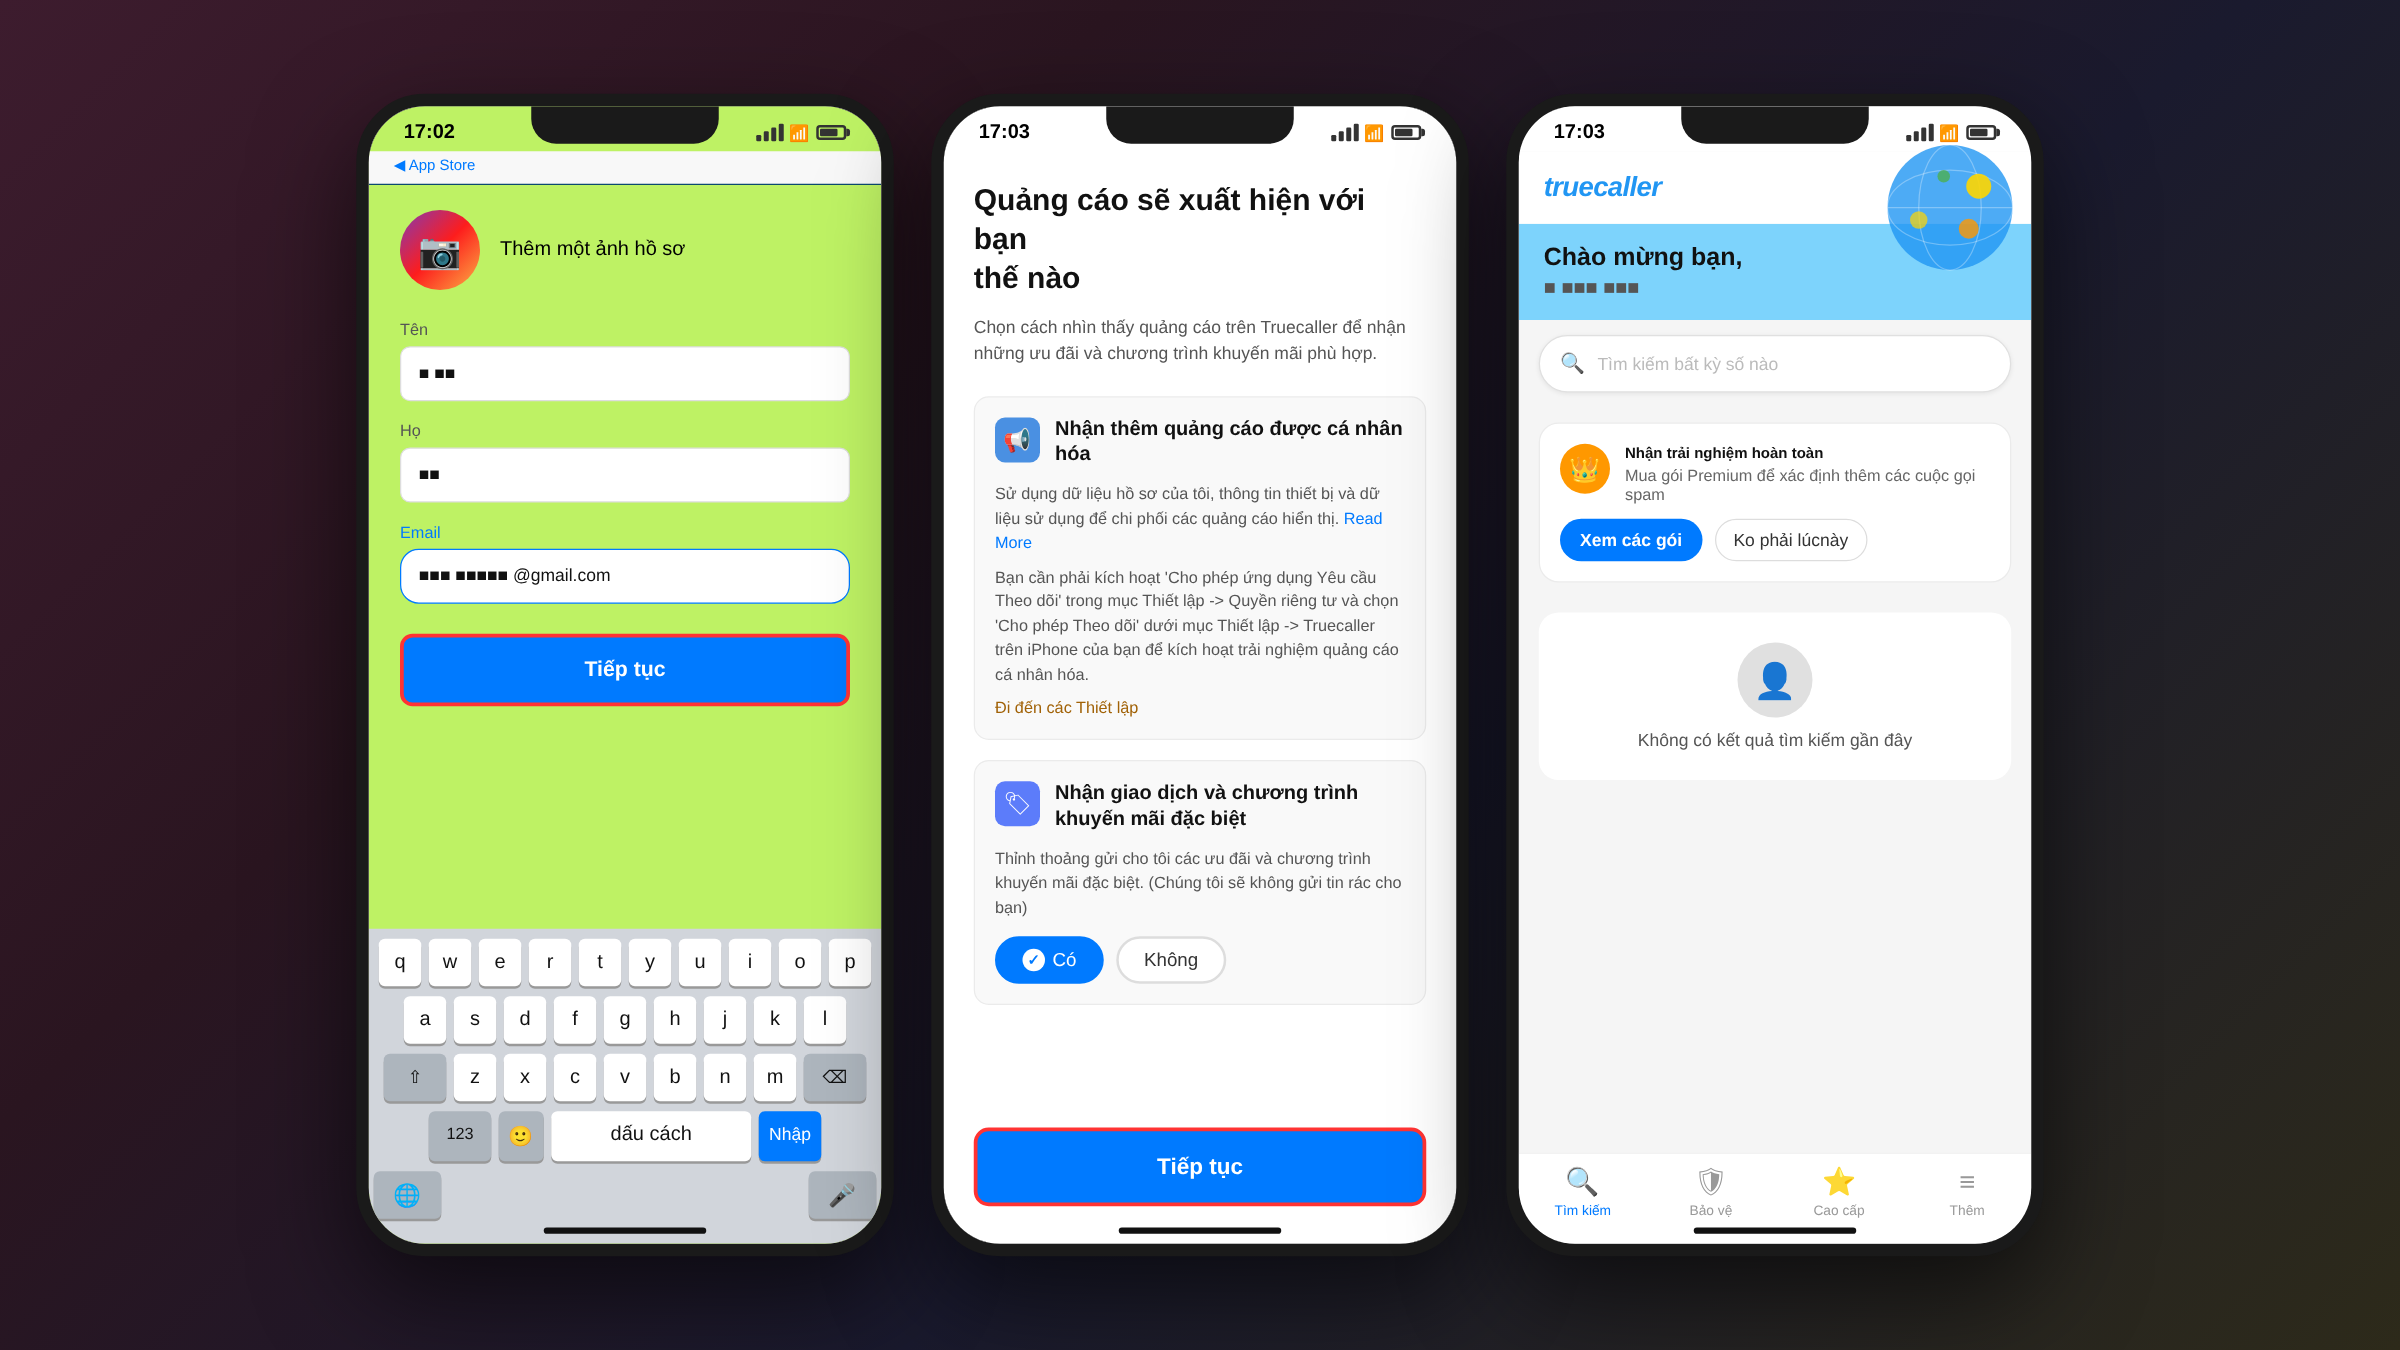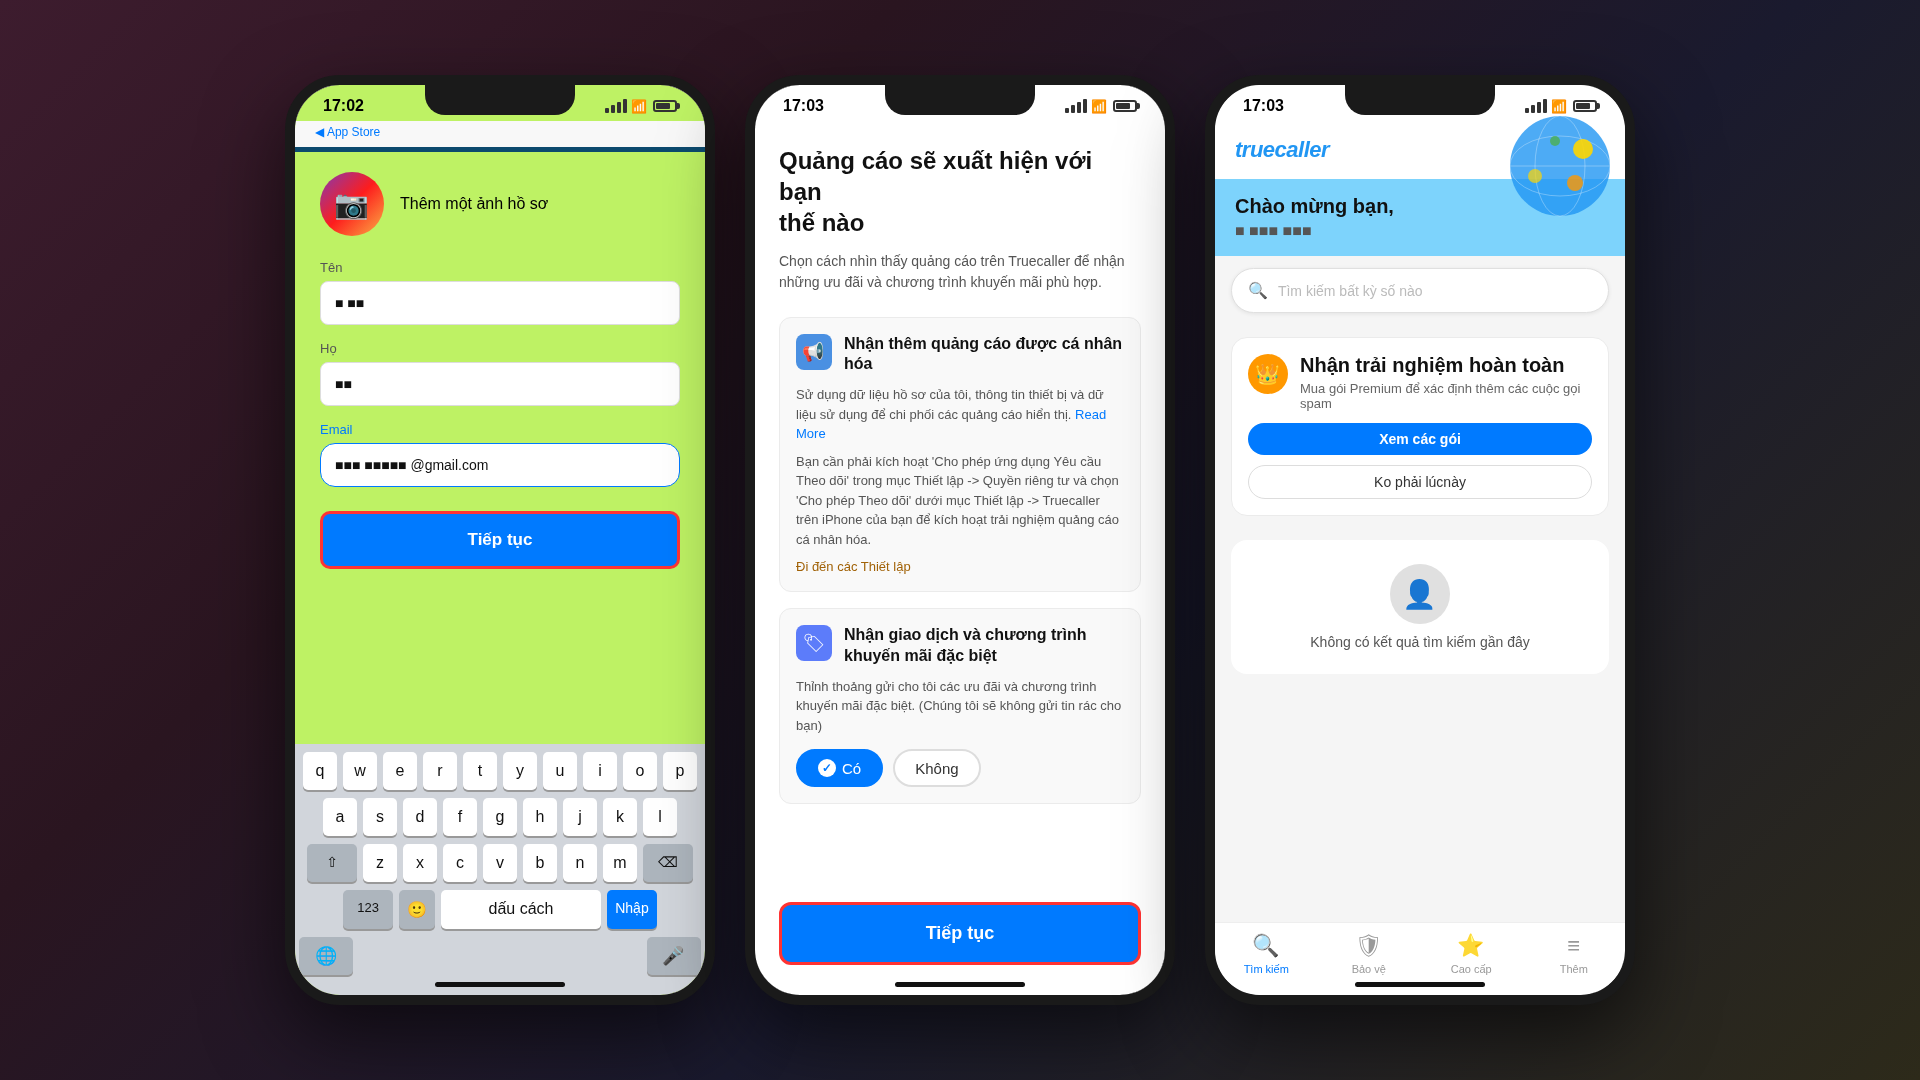--- a/index.html
+++ b/index.html
@@ -87,21 +87,21 @@
       width: 70%; background: #333; border-radius: 1px;
     }
 
     
     .phone1-screen { background: #bef264; }
     .phone1-appstore-bar {
       background: #f8f8f8;
       padding: 4px 20px 8px;
       font-size: 12px;
       color: #007aff;
-      border-bottom: 5px solid #0c4a6e;
+      border-bottom: 1px solid #0c4a6e;
     }
     .phone1-content { padding: 20px 25px; flex: 1; }
     .profile-photo-section {
       display: flex;
       align-items: center;
       gap: 16px;
       margin-bottom: 24px;
     }
     .profile-photo-circle {
       width: 64px; height: 64px;
@@ -298,23 +298,23 @@
       gap: 12px;
       margin-bottom: 12px;
     }
     .premium-icon {
       width: 40px; height: 40px;
       border-radius: 50%;
       background: #ff9800;
       display: flex; align-items: center; justify-content: center;
       font-size: 20px; color: white; flex-shrink: 0;
     }
-    .premium-title { font-size: 20px; font-weight: 700; color: #111; margin-bottom: 4px; }
+    .premium-title { font-size: 12px; font-weight: 700; color: #111; margin-bottom: 4px; }
     .premium-desc { font-size: 13px; color: #666; }
-    .premium-actions { display: flex; gap: 10px; flex-direction: column; }
+    .premium-actions { display: flex; gap: 10px; }
     .btn-xem-goi {
       background: #007aff; color: white;
       border: none; border-radius: 20px;
       padding: 8px 16px; font-size: 14px; font-weight: 600; cursor: pointer;
     }
     .btn-ko-phai {
       background: white; color: #333;
       border: 1px solid #ddd; border-radius: 20px;
       padding: 8px 14px; font-size: 14px; cursor: pointer;
     }

